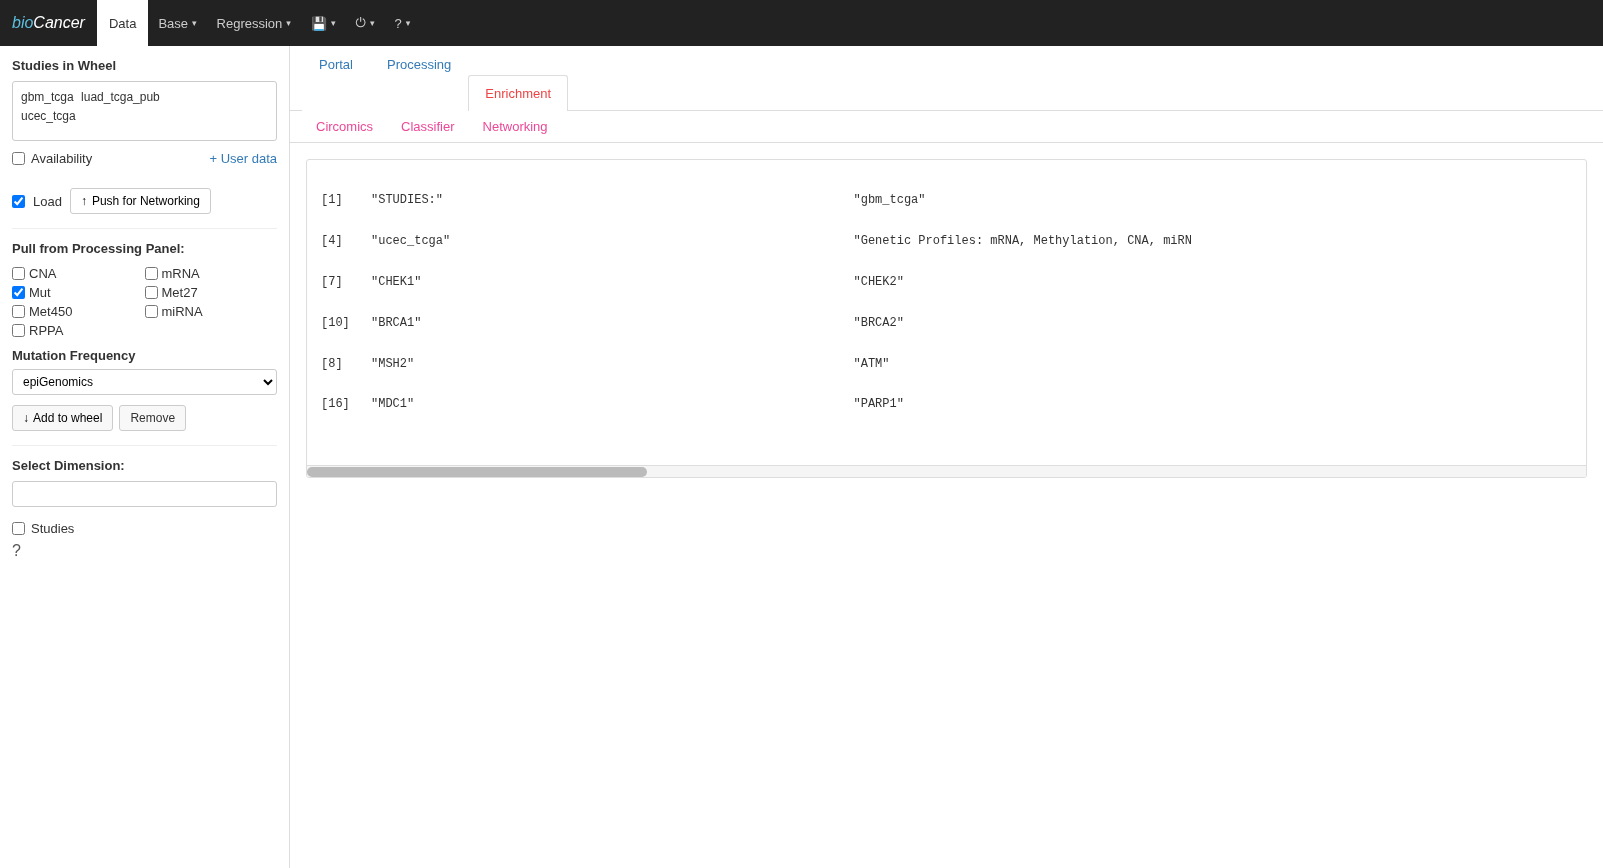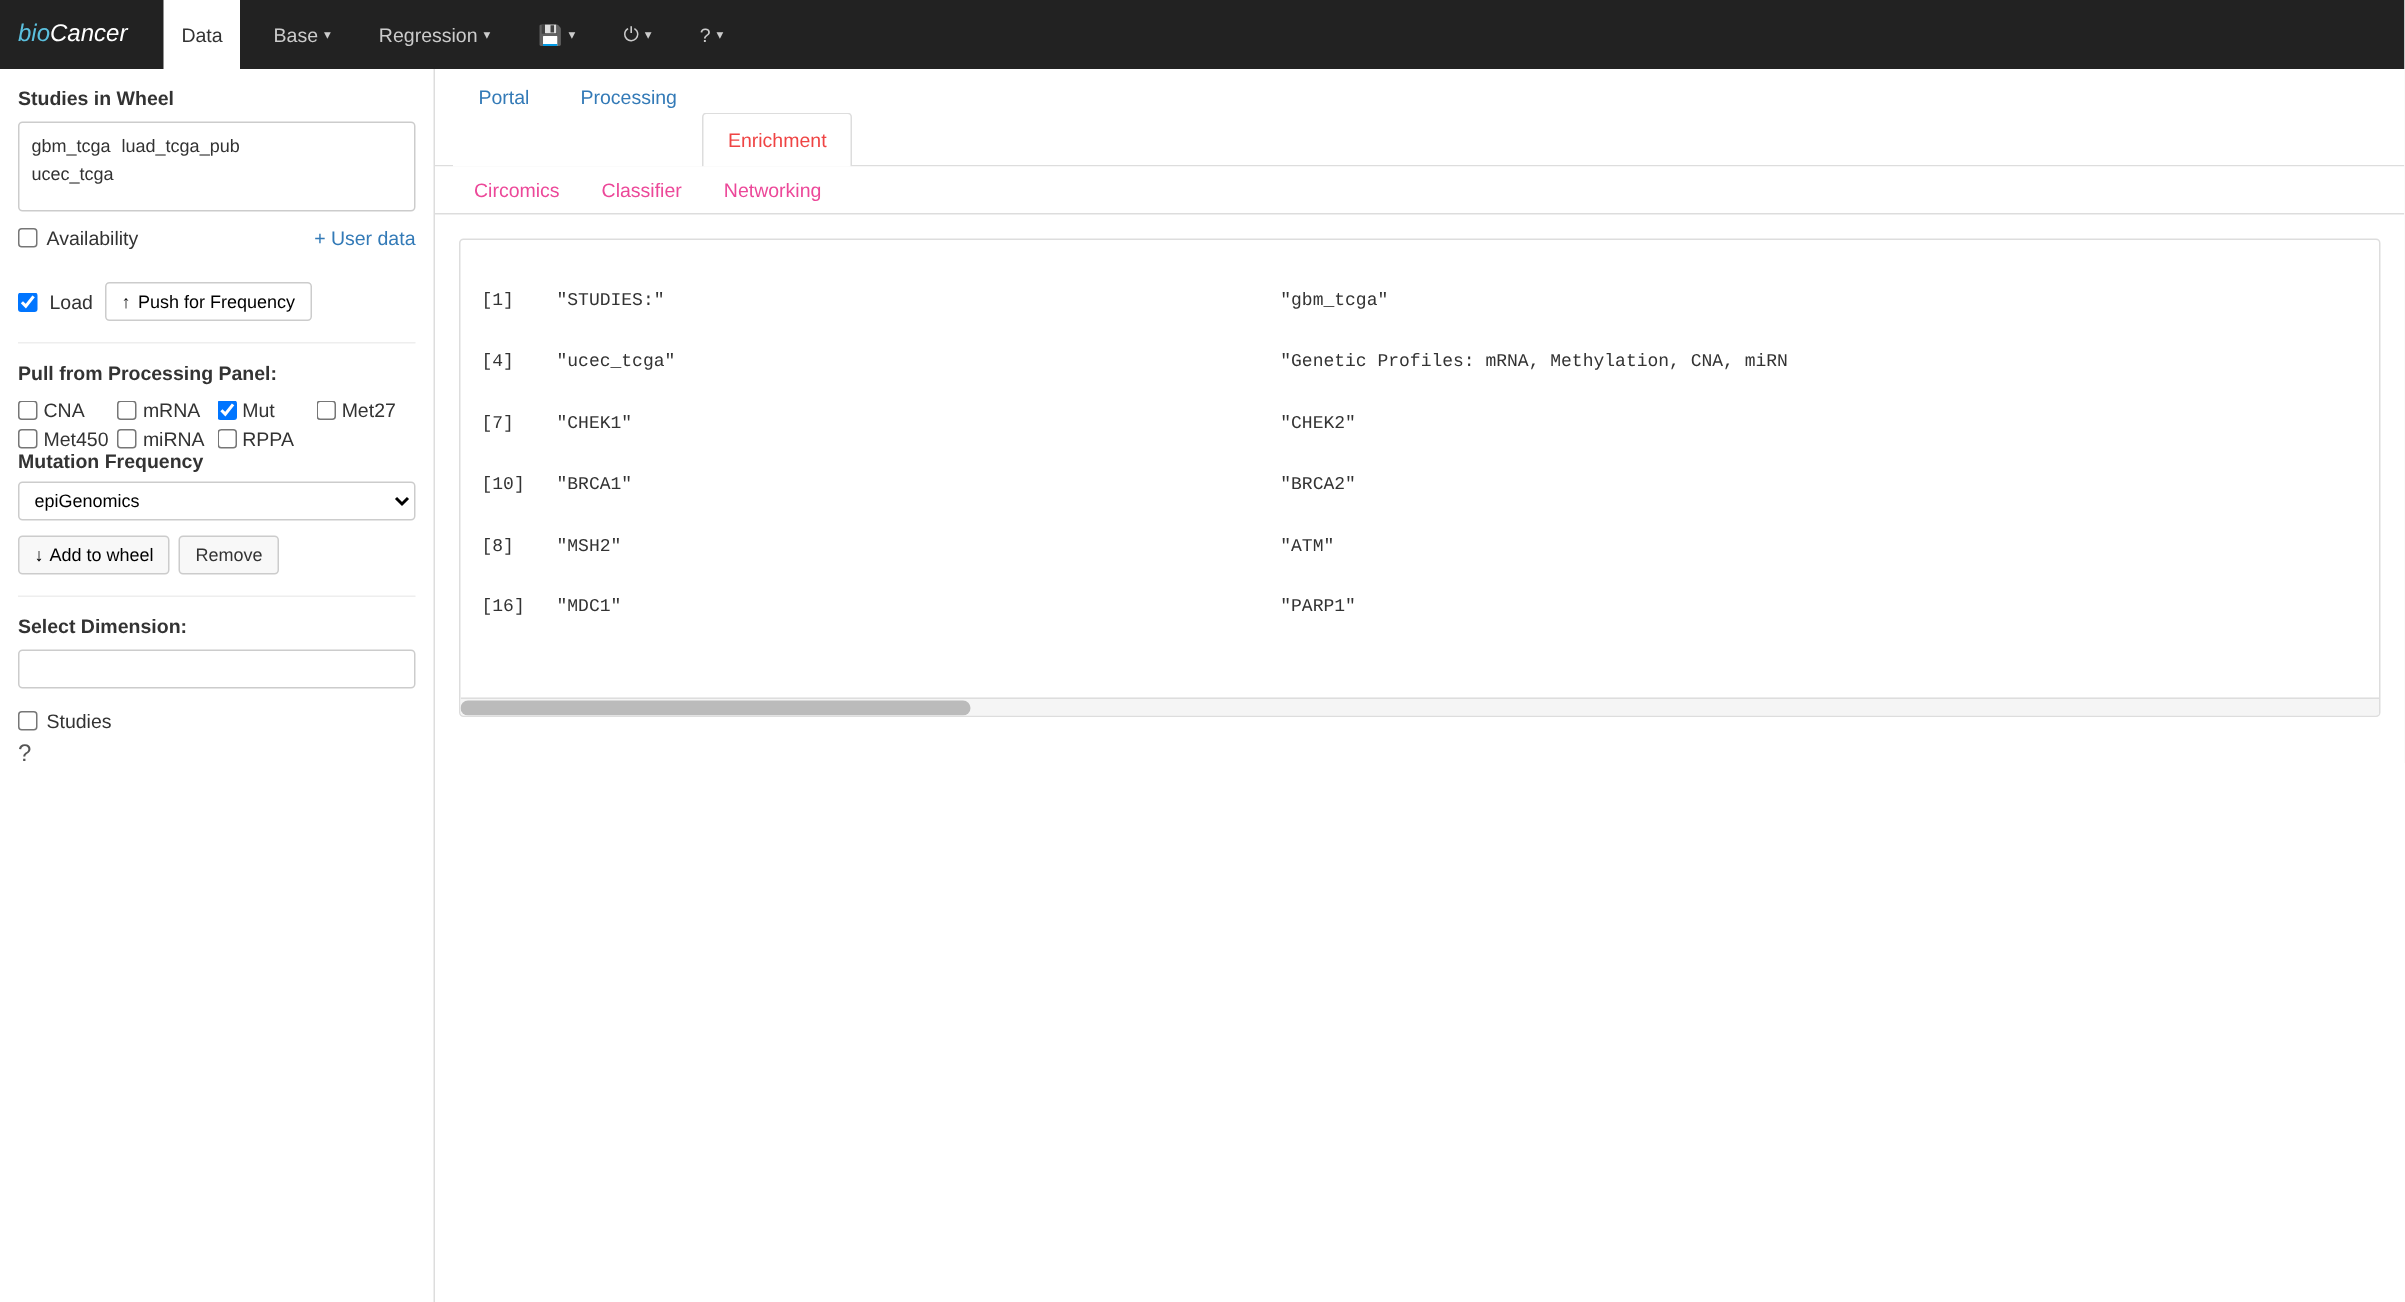--- a/index.html
+++ b/index.html
@@ -6,21 +6,21 @@
     body { font-family: -apple-system, BlinkMacSystemFont, 'Segoe UI', Arial, sans-serif; font-size: 13px; background: #f5f5f5; color: #333; }
 
     
     .navbar {
       background: #222;
       color: #ccc;
       display: flex;
       align-items: center;
       height: 46px;
       padding: 0 12px;
-      gap: 12px;
+      gap: 0;
     }
     .navbar-brand {
       color: #fff;
       font-size: 16px;
       font-weight: 500;
       margin-right: 12px;
       font-style: italic;
     }
     .navbar-brand span { color: #5bc0de; }
     .nav-item {
@@ -137,22 +137,23 @@
     }
 
     .pull-section-title {
       font-weight: 700;
       font-size: 13px;
       margin-bottom: 10px;
     }
 
     .checkboxes-grid {
       display: grid;
-      grid-template-columns: 1fr 1fr 1fr 1fr;
+      grid-template-columns: 1fr 1fr;
       gap: 4px 0;
+      margin-bottom: 10px;
     }
     .checkbox-item {
       display: flex;
       align-items: center;
       gap: 4px;
       font-size: 13px;
     }
 
     .mutation-label {
       font-weight: 700;
@@ -374,21 +375,21 @@
         <label for="availability">Availability</label>
       </div>
       <a class="user-data-link">+ User data</a>
     </div>
 
     <div class="load-row">
       <input type="checkbox" id="load" checked="" style="">
       <label for="load">Load</label>
       <button class="btn-push">
         <span>↑</span>
-        <span>Push for Frequency</span>
+        <span>Push for Networking</span>
       </button>
     </div>
 
     <hr class="divider">
 
     <div class="pull-section-title">Pull from Processing Panel:</div>
 
     <div class="checkboxes-grid">
       <div class="checkbox-item">
         <input type="checkbox" id="cna" style="">

